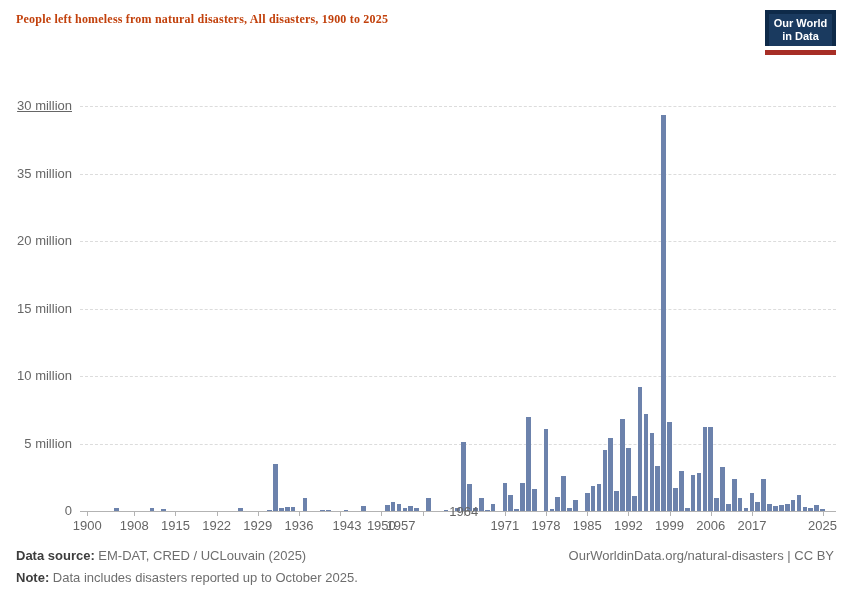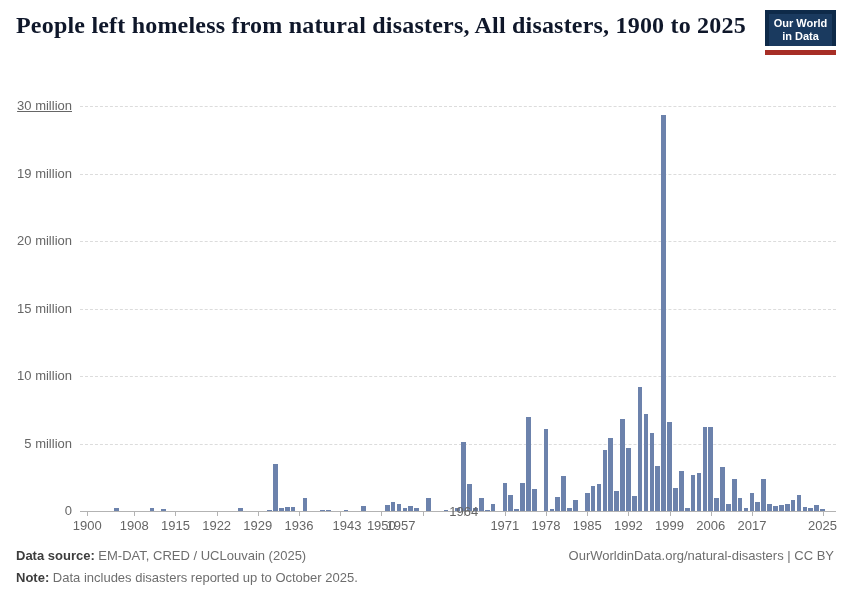--- a/index.html
+++ b/index.html
@@ -4,21 +4,21 @@
 <style>
   html,body{margin:0;padding:0;}
   body{
     width:850px;height:600px;background:#ffffff;position:relative;overflow:hidden;
     font-family:"Liberation Sans",sans-serif;
   }
   .page{position:absolute;inset:0;}
   .chart-title{
     position:absolute;left:16px;top:12px;margin:0;width:740px;
     font-family:"Liberation Serif","DejaVu Serif",serif;
-    font-size:24px;font-weight:700;color:#0f172a;letter-spacing:.2px;
+    font-size:12px;font-weight:700;color:#c2410c;letter-spacing:.2px;
   }
   .subtitle{
     position:absolute;left:16px;top:47px;margin:0;width:742px;
     font-size:13px;line-height:1.52;color:#5a5a5a;
   }
   .logo{
     position:absolute;right:14px;top:10px;width:63px;height:32px;
     background:#1a3a5f;border:4px solid #0e2a49;border-bottom:none;
     display:flex;flex-direction:column;align-items:center;justify-content:center;
     text-decoration:none;cursor:pointer;
@@ -58,21 +58,21 @@
     <span>in Data</span>
   </a>
   <div class="logo-stripe"></div>
 
 
   <div id="chart">
     <div id="grid-layer">
         <div class="gridline" style="left: 80px; width: 756px; top: 106px;"></div>
         <div class="y-label" style="top: 98px; text-decoration: underline;">30 million</div>
         <div class="gridline" style="left: 80px; width: 756px; top: 173.5px;"></div>
-        <div class="y-label" style="top: 165.5px;">19 million</div>
+        <div class="y-label" style="top: 165.5px;">35 million</div>
         <div class="gridline" style="left: 80px; width: 756px; top: 241px;"></div>
         <div class="y-label" style="top: 233px;">20 million</div>
         <div class="gridline" style="left: 80px; width: 756px; top: 308.5px;"></div>
         <div class="y-label" style="top: 300.5px;">15 million</div>
         <div class="gridline" style="left: 80px; width: 756px; top: 376px;"></div>
         <div class="y-label" style="top: 368px;">10 million</div>
         <div class="gridline" style="left: 80px; width: 756px; top: 443.5px;"></div>
         <div class="y-label" style="top: 435.5px;">5 million</div>
         <div class="axis-line" style="left: 80px; width: 756px; top: 511px;"></div>
         <div class="y-label" style="top: 503px;">0</div>

